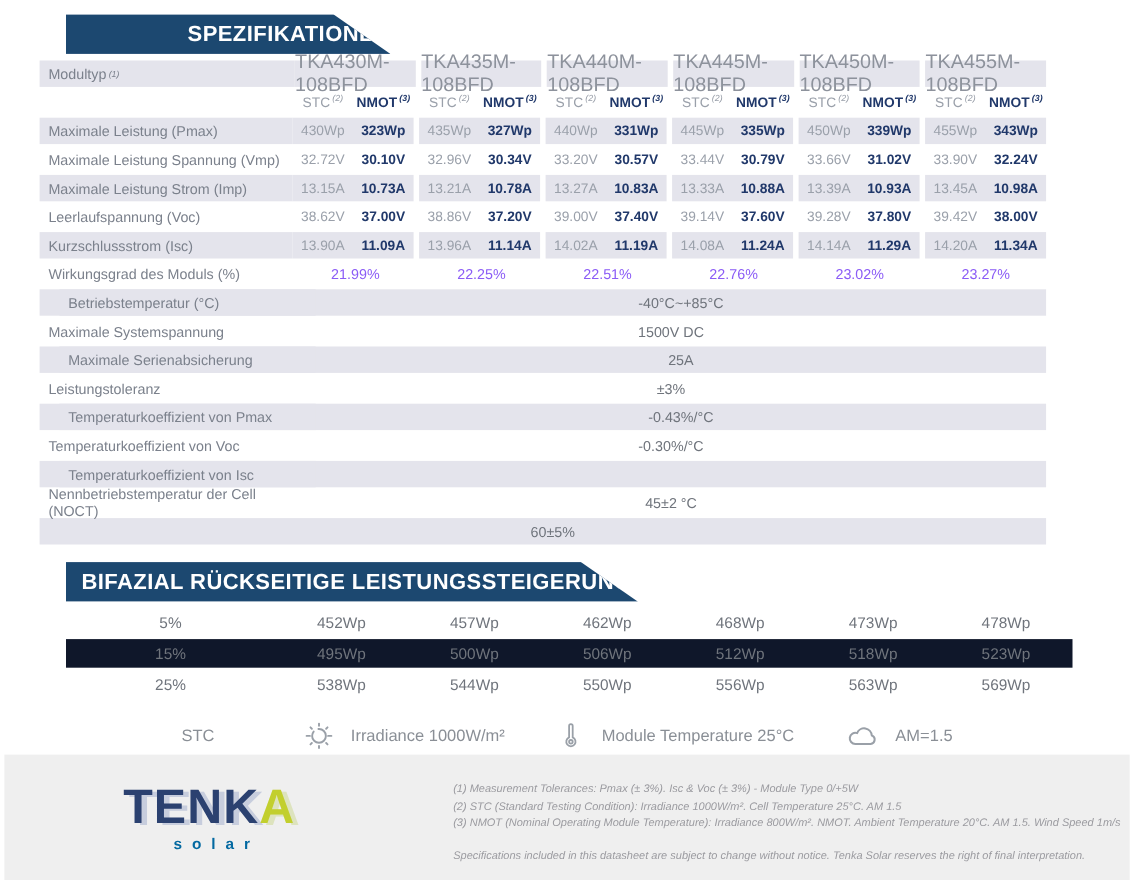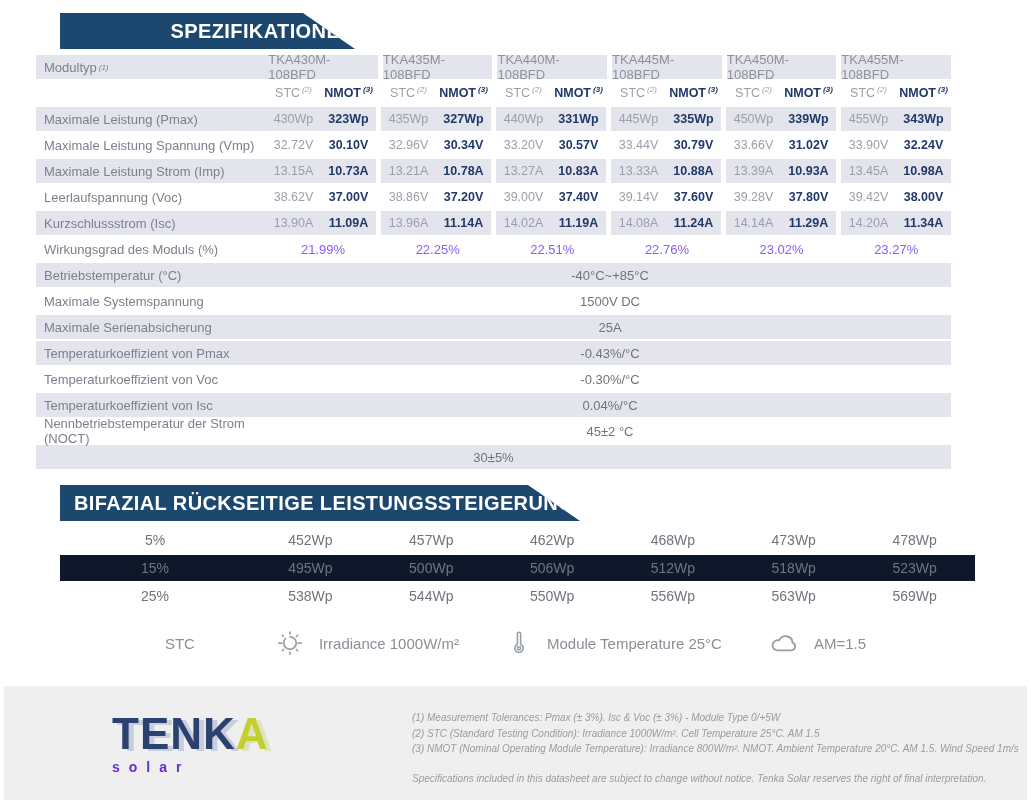--- a/index.html
+++ b/index.html
@@ -16,25 +16,25 @@
   #banner1{margin:13px 0 6px 60px;width:295px;text-align:right;}
   #banner2{margin:16px 0 6px 60px;width:520px;}
   
   .spec-table{margin:0 56px 0 36px;width:915px;}
   .row{display:flex;height:24px;margin-bottom:2px;align-items:center;}
   .cell.label{width:233px;padding-left:8px;box-sizing:border-box;font-size:13px;color:#7b818c;height:100%;display:flex;align-items:center;}
   .group{width:110px;margin-left:5px;height:100%;display:flex;align-items:center;justify-content:center;}
   .group.first{margin-left:0;}
   .row.striped .label,.row.striped .group{background:#e4e4ec;}
   .row.full{height:24px;}
-  .row.full.striped{background:#e4e4ec;}
+  .row.full.striped{background:#e4e4ec;padding-left:18px;}
   .sub{width:55px;text-align:center;font-size:12.5px;}
   .sub.stc{color:#9aa0aa;}
   .sub.nmot{color:#20386a;font-weight:bold;}
-  .mod-name{font-size:13px;color:#8d929c;}
+  .mod-name{font-size:18px;color:#8d929c;}
   .eff{font-size:13px;color:#8b5cf6;}
   .single-value{flex:1;text-align:center;font-size:13px;color:#6f747c;}
   sup.fn{font-size:8px;font-style:italic;margin-left:2px;}
   .hdr-stc{color:#9aa0aa;font-size:12.5px;}
   .hdr-nmot{color:#20386a;font-weight:bold;font-size:12.5px;}
   
   .bi-table{margin:4px 56px 0 60px;width:915px;}
   .bi-row{display:flex;height:26px;align-items:center;margin-bottom:2px;font-size:14px;color:#6f747c;}
   .bi-row.shade{background:#0f172a;}
   .bi-gain{width:190px;text-align:center;box-sizing:border-box;}
@@ -45,21 +45,21 @@
   .cond-item{display:flex;align-items:center;margin-left:46px;}
   .cond-item:first-of-type{margin-left:0;}
   .cond-item .txt{margin-left:14px;}
   .cond-icon{stroke:#9aa0a8;fill:none;stroke-width:1.4;stroke-linecap:round;stroke-linejoin:round;}
   
   .footer{position:absolute;left:4px;right:4px;top:686px;bottom:0;background:#efefef;display:flex;padding-left:24px;}
   .logo{margin:26px 0 0 84px;width:170px;}
   .logo-main{font-size:44px;font-weight:800;line-height:1;letter-spacing:1px;}
   .logo-tenk{color:#2b4170;text-shadow:5px 2px 0 #c7cddd;}
   .logo-a{color:#c2cf2e;text-shadow:5px 2px 0 #dde3be;}
-  .logo-sub{text-align:left;color:#6d28d9;font-size:14px;font-weight:bold;letter-spacing:9px;margin-top:3px;}
+  .logo-sub{text-align:center;color:#0369a1;font-size:14px;font-weight:bold;letter-spacing:9px;margin-top:3px;}
   .notes{margin:24px 0 0 130px;font-style:italic;color:#9b9ba0;font-size:10px;line-height:15.5px;}
   .disclaimer{margin-top:14px;}
 </style>
 </head>
 <body>
 
 <div class="page">
 
   <div id="banner1" class="banner">
     <span>SPEZIFIKATIONEN</span>
@@ -254,38 +254,41 @@
         <div class="single-value">-40°C~+85°C</div>
       </div>
       <div class="row full">
         <div class="cell label">Maximale Systemspannung</div>
         <div class="single-value">1500V DC</div>
       </div>
       <div class="row full striped">
         <div class="cell label">Maximale Serienabsicherung</div>
         <div class="single-value">25A</div>
       </div>
+      <div class="row full">
+        <div class="cell label">Leistungstoleranz</div>
+        <div class="single-value">±3%</div>
+      </div>
       <div class="row full striped">
         <div class="cell label">Temperaturkoeffizient von Pmax</div>
         <div class="single-value">-0.43%/°C</div>
       </div>
       <div class="row full">
         <div class="cell label">Temperaturkoeffizient von Voc</div>
         <div class="single-value">-0.30%/°C</div>
       </div>
       <div class="row full striped">
         <div class="cell label">Temperaturkoeffizient von Isc</div>
-        <div class="single-value">0.04%/°C</div>
       </div>
       <div class="row full">
-        <div class="cell label">Nennbetriebstemperatur der Strom (NOCT)</div>
+        <div class="cell label">Nennbetriebstemperatur der Cell (NOCT)</div>
         <div class="single-value">45±2 °C</div>
       </div>
       <div class="row full striped">
-        <div class="single-value">30±5%</div>
+        <div class="single-value">60±5%</div>
       </div>
     </div>
 
   <div id="banner2" class="banner">
     <span>BIFAZIAL RÜCKSEITIGE LEISTUNGSSTEIGERUNG</span>
   </div>
 
   <div class="bi-table" id="bi-rows">
       <div class="bi-row">
         <div class="bi-gain">5%</div>

